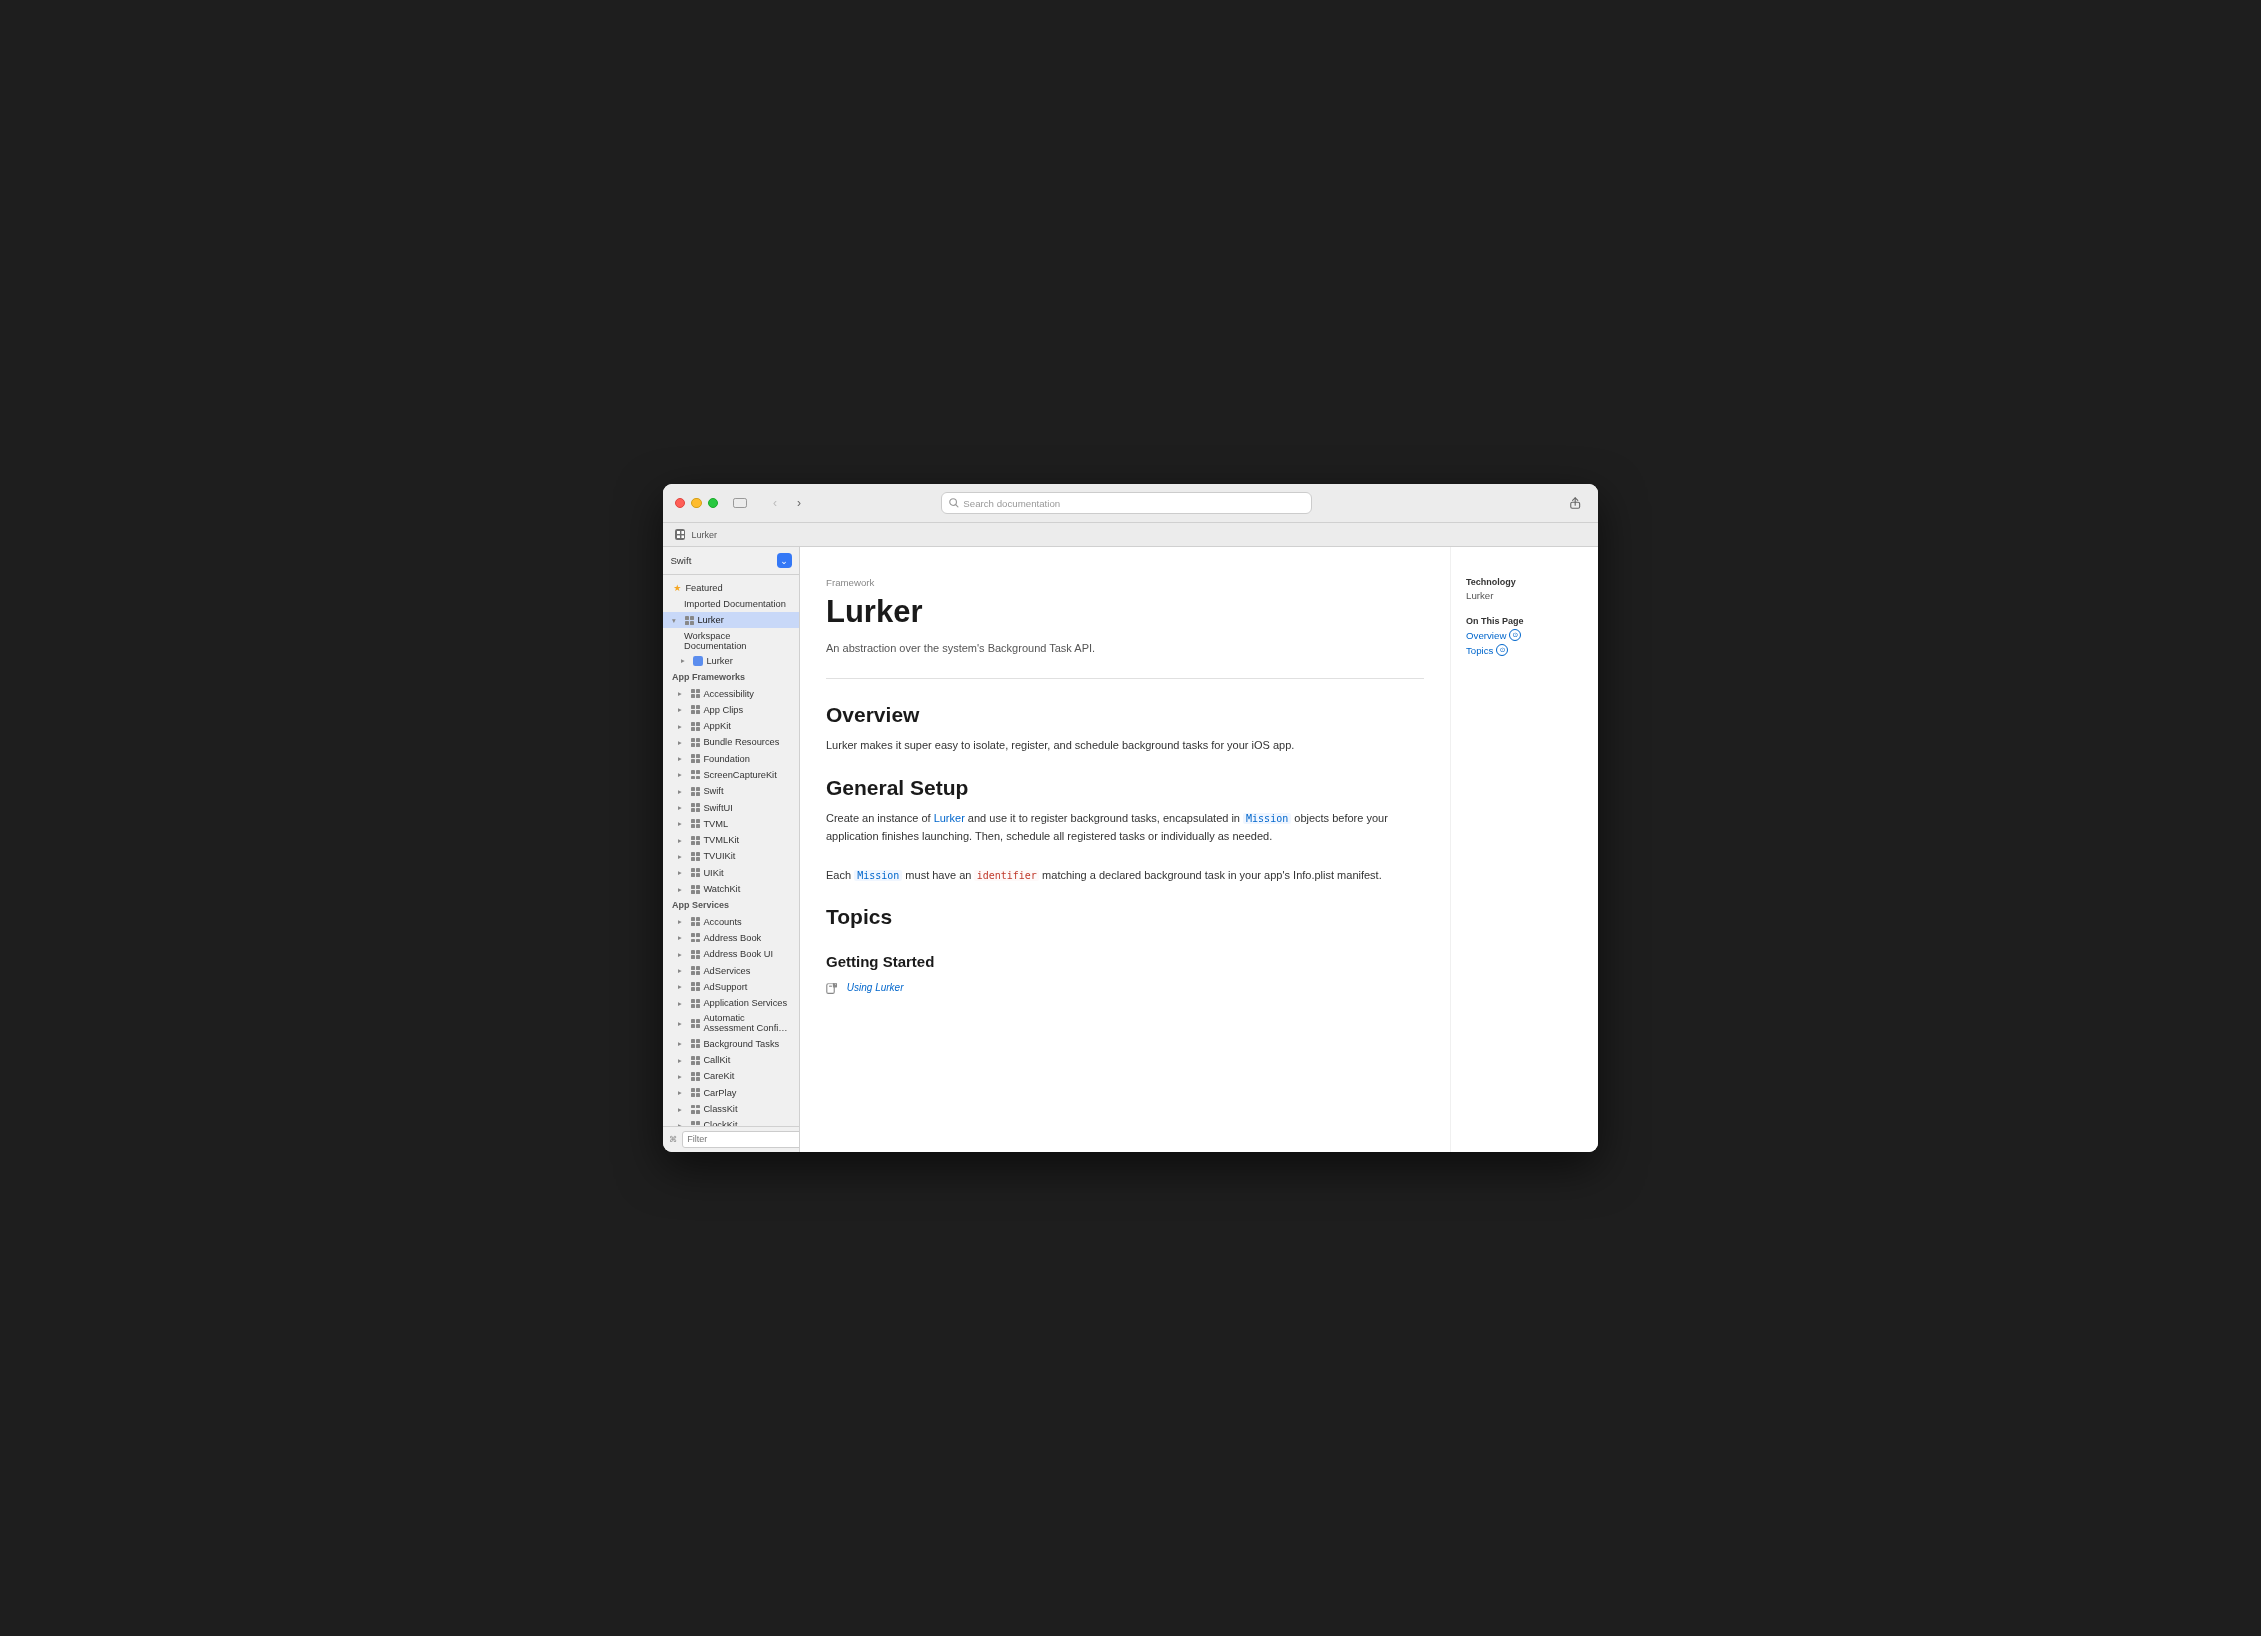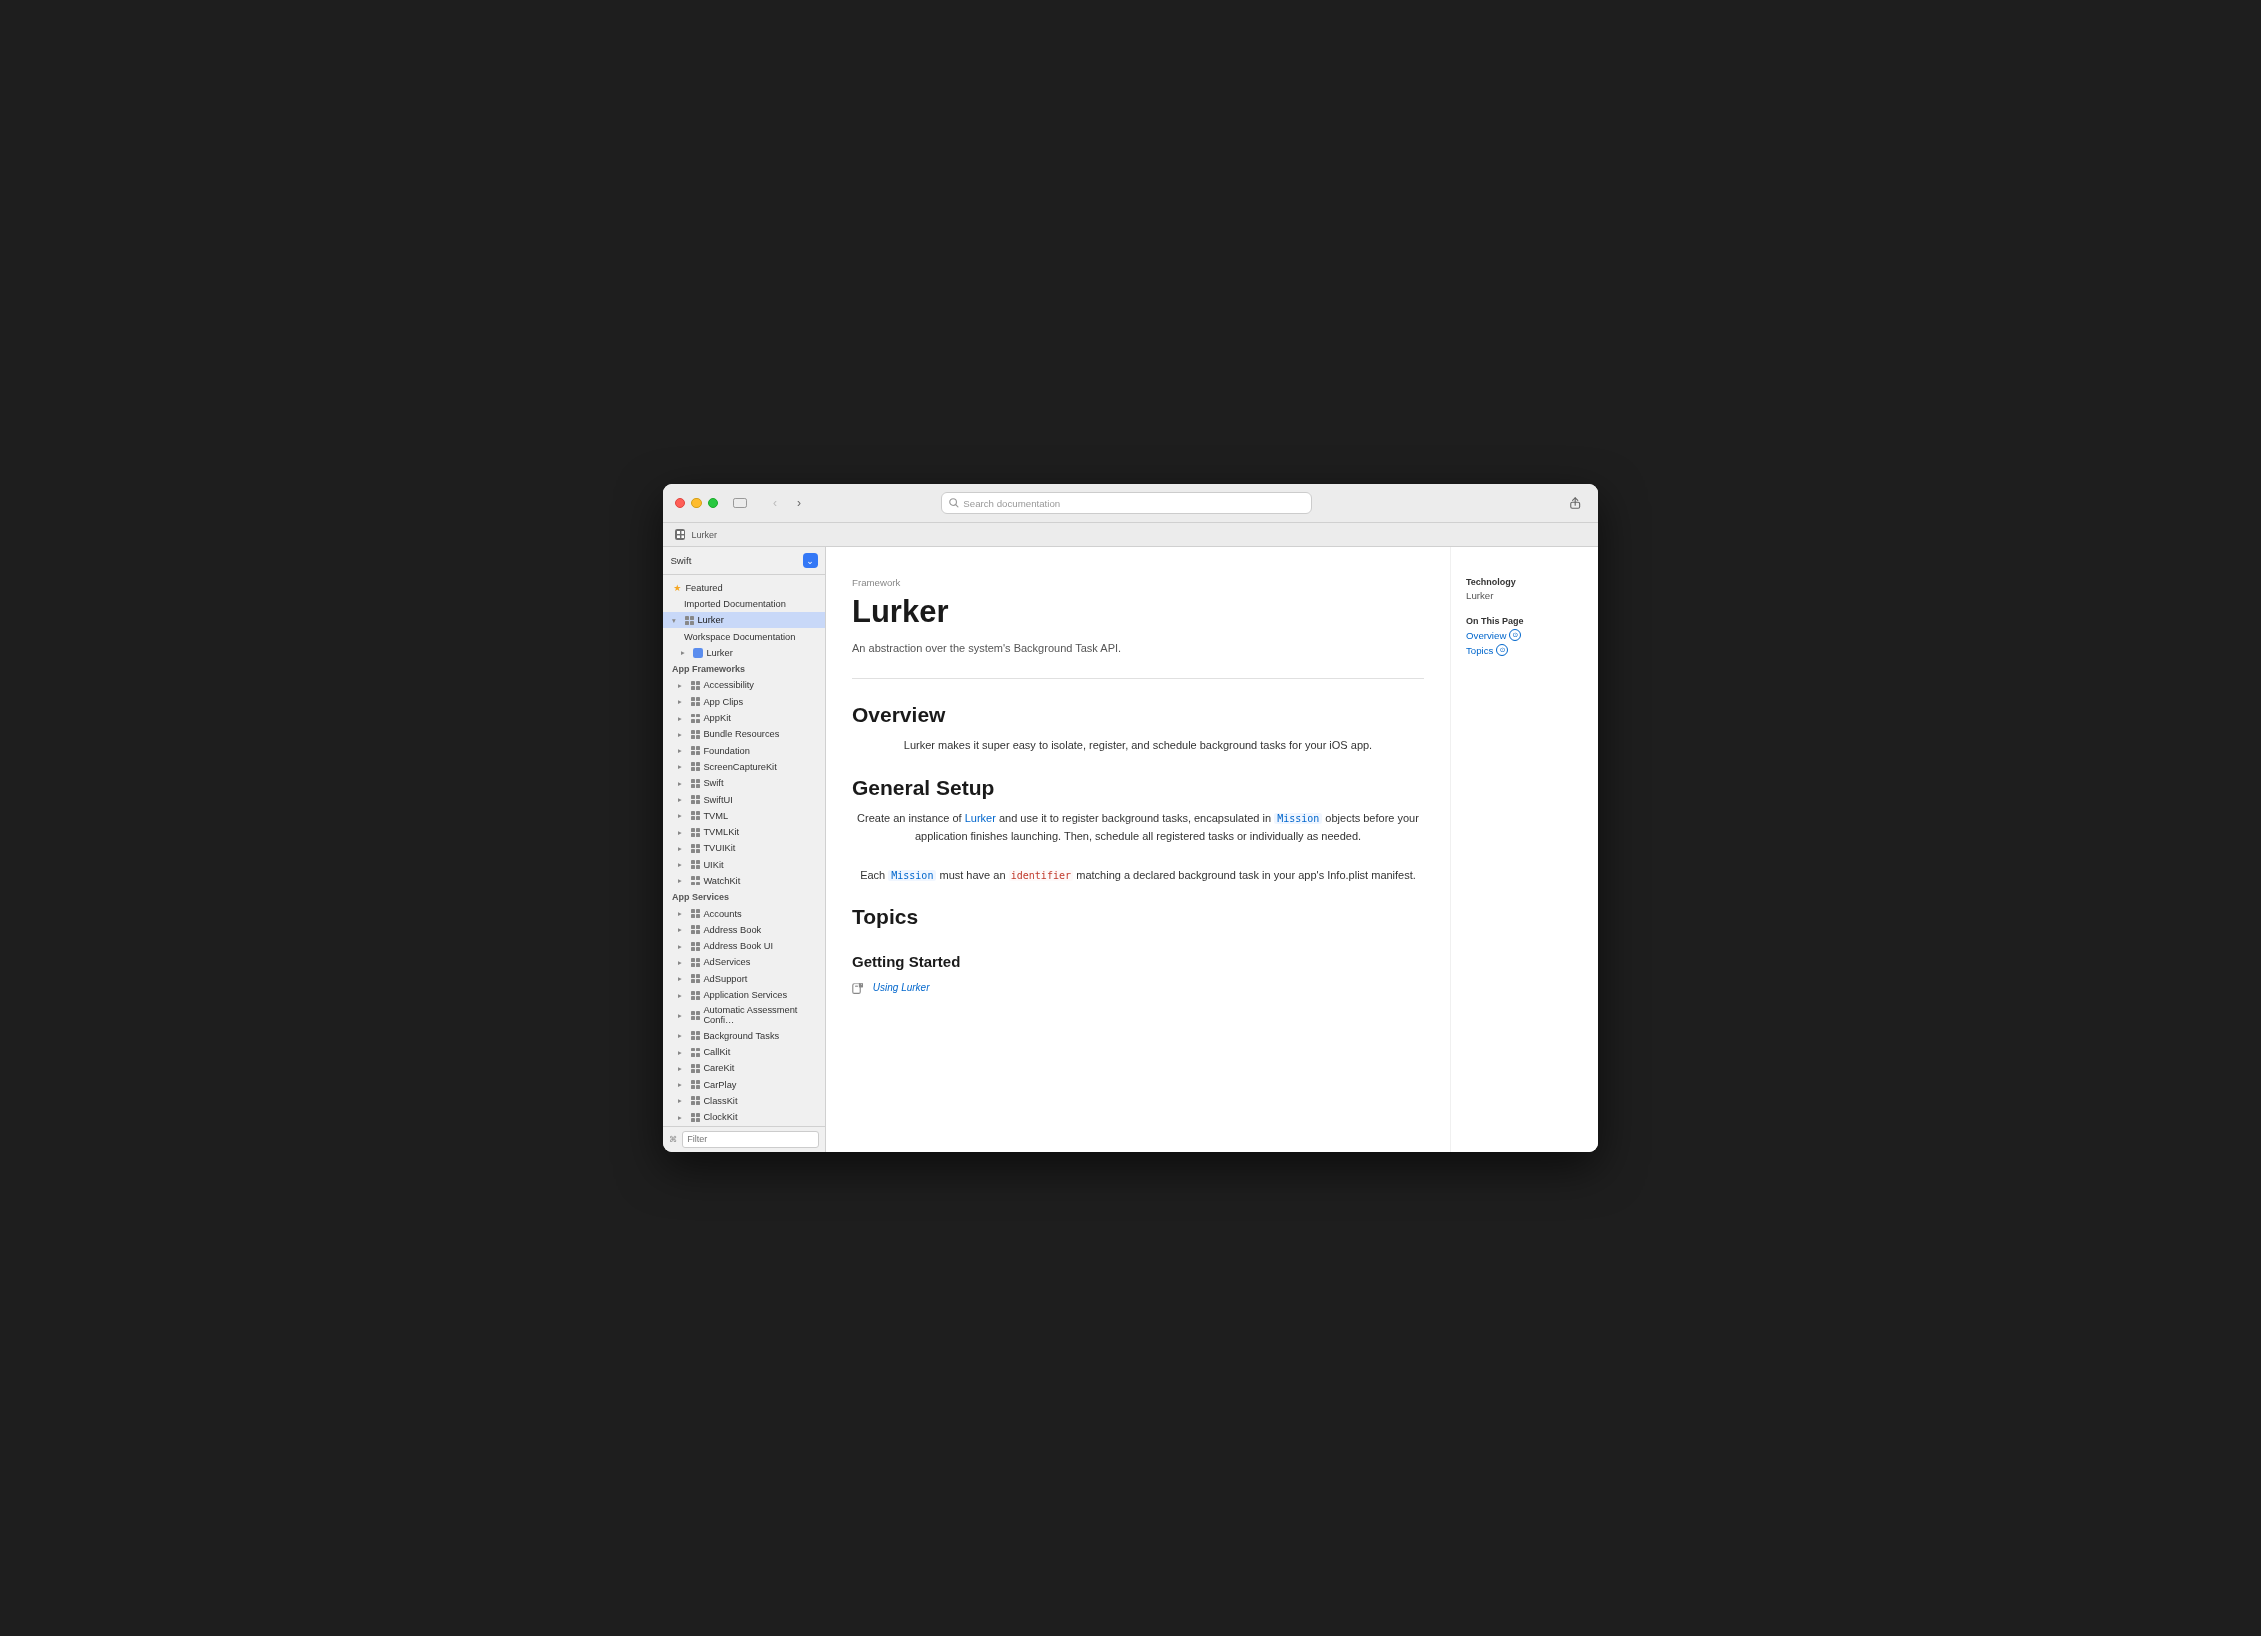--- a/index.html
+++ b/index.html
@@ -128,21 +128,21 @@
       fill: white;
     }
     
     .main-layout {
       display: flex;
       flex: 1;
       overflow: hidden;
     }
     
     .sidebar {
-      width: 163px;
+      width: 137px;
       background: #f0f0f0;
       border-right: 0.7px solid #d0d0d0;
       display: flex;
       flex-direction: column;
       flex-shrink: 0;
       overflow: hidden;
     }
     .sidebar-header {
       padding: 6px 7.4px;
       display: flex;
@@ -272,21 +272,20 @@
       font-weight: 700;
       color: #1a1a1a;
       margin-bottom: 10.4px;
       margin-top: 6px;
     }
     .section-text {
       font-size: 11px;
       color: #333;
       line-height: 1.6;
       margin-bottom: 21px;
-      text-align: center;
     }
     .inline-link { color: #0066cc; text-decoration: none; }
     .inline-code {
       font-family: 'SF Mono', 'Menlo', 'Monaco', monospace;
       font-size: 10px;
       color: #c0392b;
       background: #fef9f9;
       padding: 0 2.2px;
       border-radius: 2.2px;
     }

